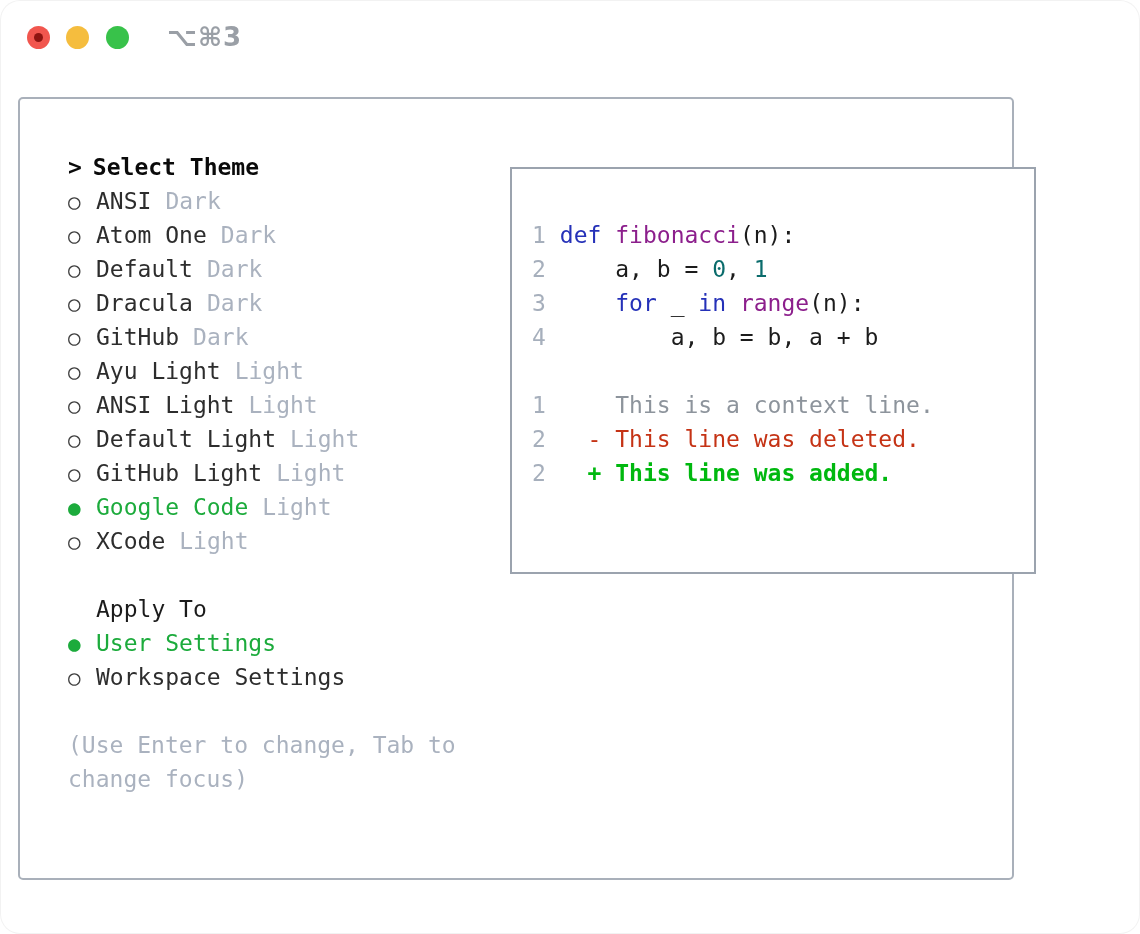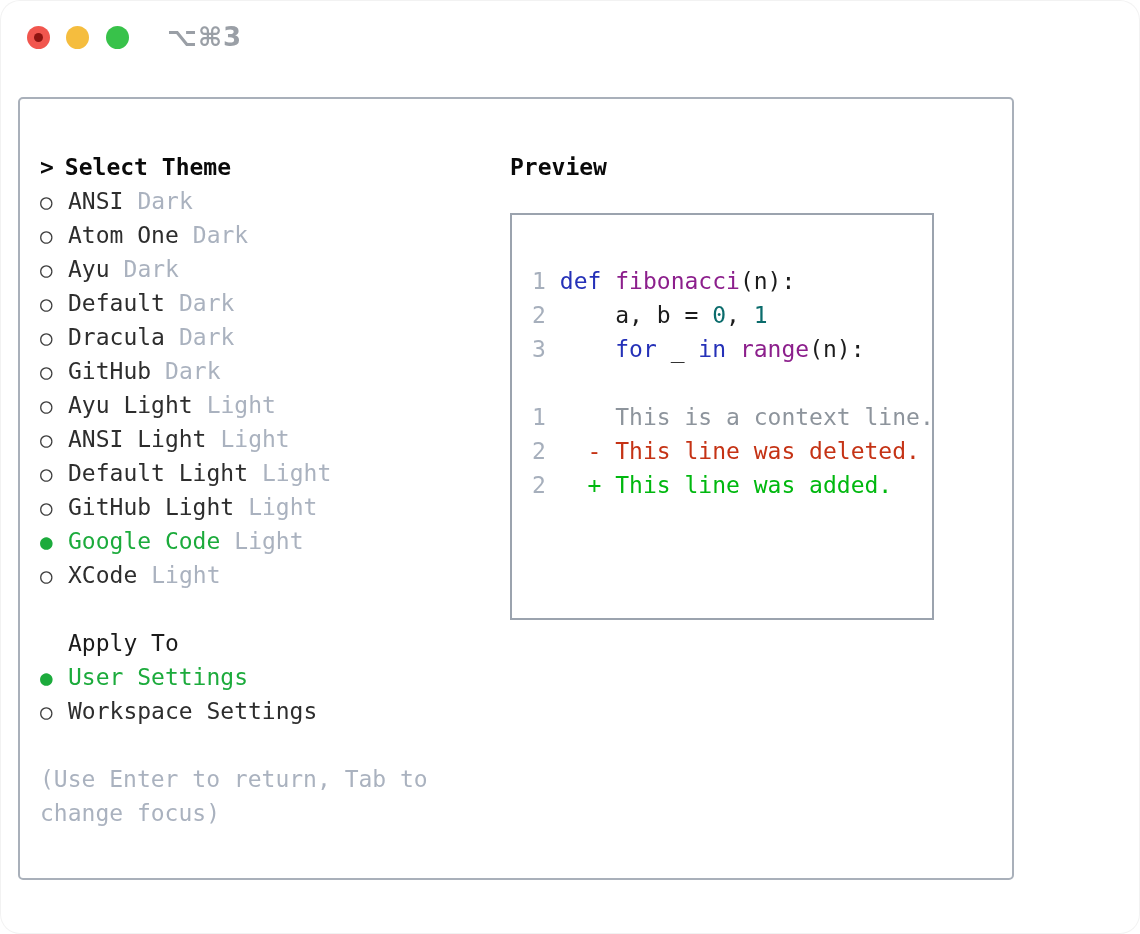--- a/index.html
+++ b/index.html
@@ -27,52 +27,52 @@
     font-family: "DejaVu Sans", sans-serif; font-weight: bold;
     font-size: 26px; color: var(--title_gray); letter-spacing: 1px;
   }
 
   
   .panel {
     position: absolute; left: 18px; top: 97px; width: 996px; height: 783px;
     border: 2px solid var(--panel_border); border-radius: 5px; background: #fff;
   }
 
-  .line { white-space: pre; font-size: 23px; line-height: 34px; height: 34px; }
+  .line { white-space: pre; font-size: 23px; line-height: 34px; height: 34px; margin-left: 28px; }
 
   
   .left-col { position: absolute; left: 20px; top: 51px; }
   .left-hdr { font-weight: bold; color: var(--header_black); }
   .left-hdr .prompt { padding-right: 11px; }
   .marker { display: inline-block; width: 28px; color: #3f3f3f; font-size: 21px; }
   .marker.sel { color: var(--selected_green); }
   .oname { color: var(--text_primary); }
   .oname.sel { color: var(--selected_green); }
   .variant { color: var(--muted); margin-left: 14px; }
   .spacer { height: 34px; }
   .apply-hdr { color: #1b1b1b; padding-left: 28px; }
   .help { color: var(--muted); }
 
   
   .right-col { position: absolute; left: 490px; top: 51px; }
   .preview-hdr { font-weight: bold; color: var(--header_black); }
   .preview-box {
-    margin-top: 29px; width: 424px; height: 407px;
+    margin-top: 17px; width: 526px; height: 407px;
     border: 2px solid var(--preview_border); background: #fff;
     padding: 49px 0 0 20px; overflow: hidden;
   }
   .cline { white-space: pre; font-size: 23px; line-height: 34px; height: 34px; }
   .lineno { color: var(--lineno); margin-right: 14px; }
   .tk-plain    { color: var(--syntax_plain); }
   .tk-keyword  { color: var(--syntax_keyword); }
   .tk-function { color: var(--syntax_function); }
   .tk-number   { color: var(--syntax_number); }
   .df-context  { color: var(--diff_context); }
   .df-deleted  { color: var(--diff_deleted); text-align: center; }
-  .df-added    { color: var(--diff_added); }
+  .df-added    { color: var(--diff_added); font-weight: bold; }
 </style>
 </head>
 <body>
 
 <div class="window">
 
   <div class="titlebar">
     <span class="tl red">
         <span class="dot"></span>
       </span>
@@ -81,49 +81,48 @@
     <span class="wtitle">⌥⌘3</span>
   </div>
 
   <div class="panel">
 
     <div class="left-col">
       <div class="line left-hdr"><span class="prompt">&gt;</span><span>Select Theme</span></div>
       <div id="theme-list">
           <div class="line opt"><span class="marker">○</span><span class="oname">ANSI</span><span class="variant">Dark</span></div>
           <div class="line opt"><span class="marker">○</span><span class="oname">Atom One</span><span class="variant">Dark</span></div>
-          <div class="line opt"><span class="marker">○</span><span class="oname">Ayu</span><span class="variant">Dark</span></div>
           <div class="line opt"><span class="marker">○</span><span class="oname">Default</span><span class="variant">Dark</span></div>
           <div class="line opt"><span class="marker">○</span><span class="oname">Dracula</span><span class="variant">Dark</span></div>
           <div class="line opt"><span class="marker">○</span><span class="oname">GitHub</span><span class="variant">Dark</span></div>
           <div class="line opt"><span class="marker">○</span><span class="oname">Ayu Light</span><span class="variant">Light</span></div>
           <div class="line opt"><span class="marker">○</span><span class="oname">ANSI Light</span><span class="variant">Light</span></div>
           <div class="line opt"><span class="marker">○</span><span class="oname">Default Light</span><span class="variant">Light</span></div>
           <div class="line opt"><span class="marker">○</span><span class="oname">GitHub Light</span><span class="variant">Light</span></div>
           <div class="line opt"><span class="marker sel">●</span><span class="oname sel">Google Code</span><span class="variant">Light</span></div>
           <div class="line opt"><span class="marker">○</span><span class="oname">XCode</span><span class="variant">Light</span></div>
         </div>
       <div class="spacer"></div>
       <div class="line apply-hdr">Apply To</div>
       <div id="apply-list">
           <div class="line opt"><span class="marker sel">●</span><span class="oname sel">User Settings</span></div>
           <div class="line opt"><span class="marker">○</span><span class="oname">Workspace Settings</span></div>
         </div>
       <div class="spacer"></div>
-      <div class="line help">(Use Enter to return, Tab to</div>
+      <div class="line help">(Use Enter to change, Tab to</div>
       <div class="line help">change focus)</div>
     </div>
 
     <div class="right-col">
-      <div class="line preview-hdr">Preview</div>
       <div class="preview-box">
         <div id="code-lines">
             <div class="cline"><span class="lineno">1</span><span class="tk-keyword">def</span><span class="tk-plain"> </span><span class="tk-function">fibonacci</span><span class="tk-plain">(n):</span></div>
             <div class="cline"><span class="lineno">2</span><span class="tk-plain">    a, b = </span><span class="tk-number">0</span><span class="tk-plain">, </span><span class="tk-number">1</span></div>
             <div class="cline"><span class="lineno">3</span><span class="tk-plain">    </span><span class="tk-keyword">for</span><span class="tk-plain"> _ </span><span class="tk-keyword">in</span><span class="tk-plain"> </span><span class="tk-function">range</span><span class="tk-plain">(n):</span></div>
+            <div class="cline"><span class="lineno">4</span><span class="tk-plain">        a, b = b, a + b</span></div>
           </div>
         <div class="cline"> </div>
         <div id="diff-lines">
             <div class="cline"><span class="lineno">1</span><span class="df-context">    This is a context line.</span></div>
             <div class="cline"><span class="lineno">2</span><span class="df-deleted">  - This line was deleted.</span></div>
             <div class="cline"><span class="lineno">2</span><span class="df-added">  + This line was added.</span></div>
           </div>
       </div>
     </div>
 

